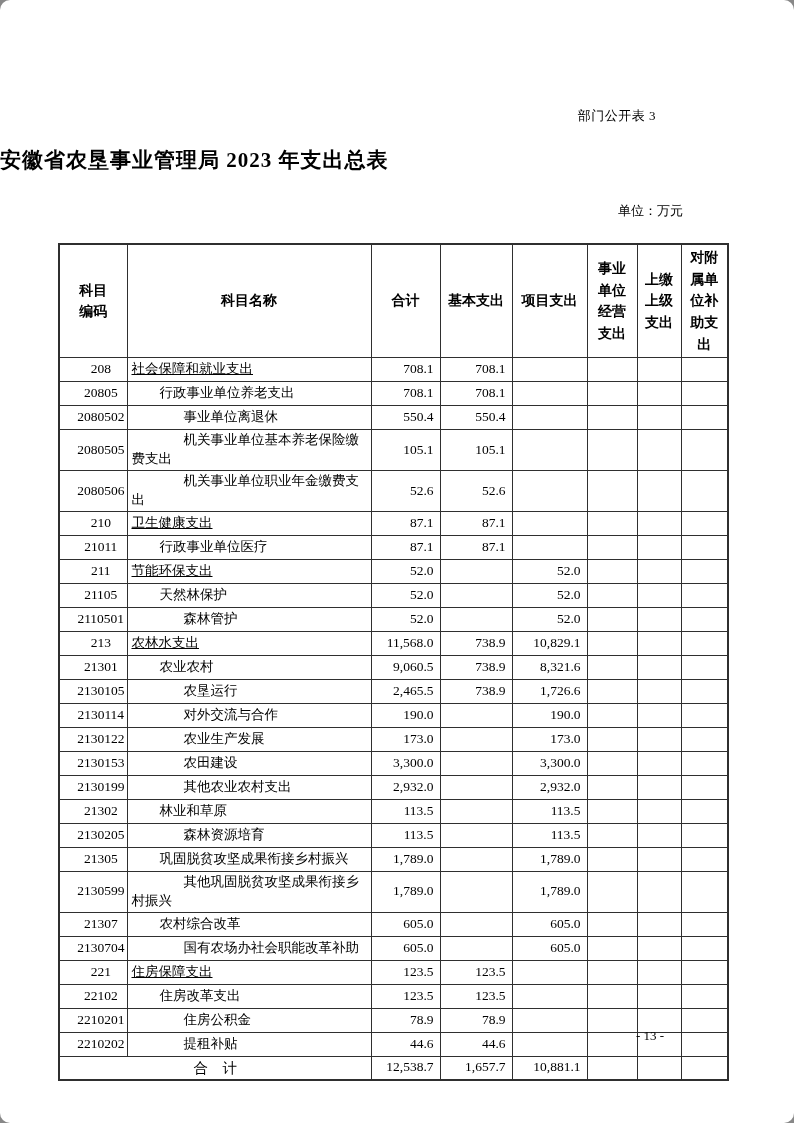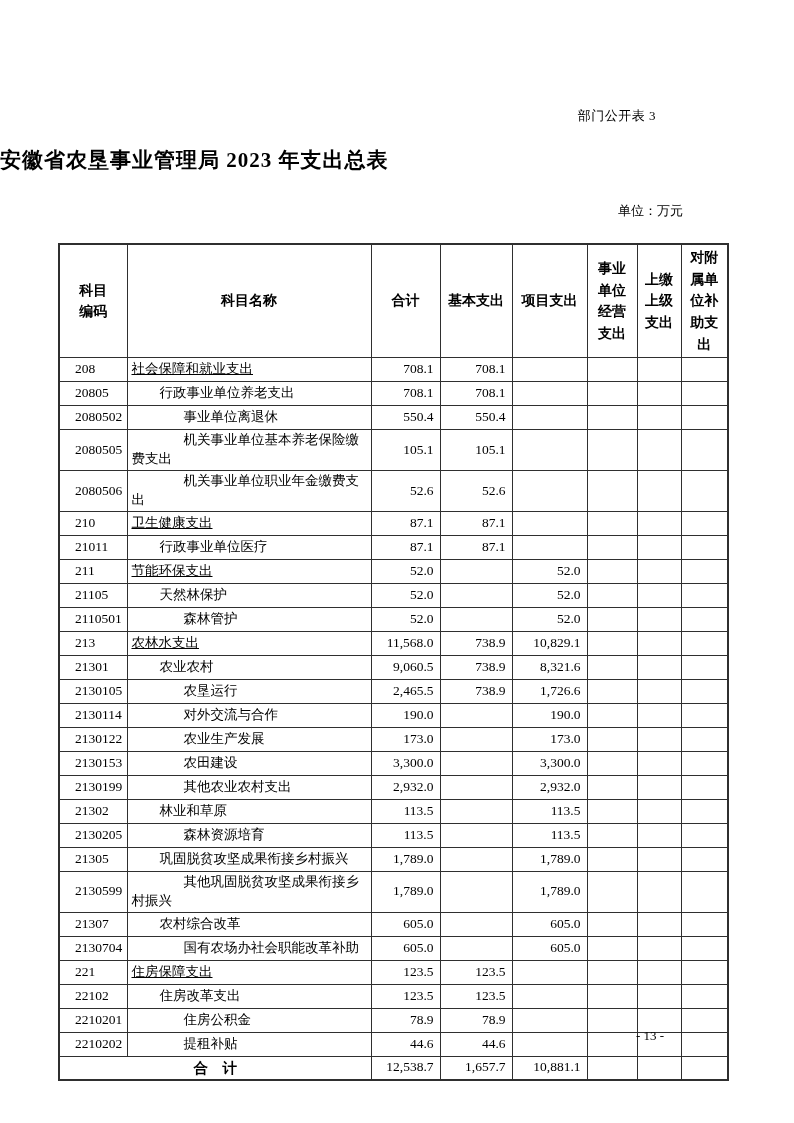--- a/index.html
+++ b/index.html
@@ -4,20 +4,21 @@
 <style>
   html,body{margin:0;padding:0;background:#888;}
   .page{
     position:relative;
     width:794px;height:1123px;
     background:#ffffff;
     margin:0 auto;
     font-family:"Liberation Serif","DejaVu Serif",serif;
     color:#000;
     overflow:hidden;
+    border-radius:10px;
   }
   .doc-label{
     position:absolute;top:107px;left:0;width:656px;
     text-align:right;font-size:13px;letter-spacing:0.5px;
   }
   .doc-title{
     position:absolute;top:146px;left:0;width:794px;
     font-size:21px;font-weight:bold;letter-spacing:1px;
   }
   .unit-label{
@@ -34,29 +35,29 @@
   thead tr{height:97px;}
   th{
     font-size:14px;font-weight:bold;text-align:center;vertical-align:middle;
     padding:2px 1px;line-height:1.55;
   }
   th .vwrap{display:inline-block;width:2em;line-height:1.55;}
   td{
     font-size:13.5px;height:21px;line-height:1.4;
     vertical-align:middle;padding:0;
   }
-  td.cell-code{text-align:left;padding-left:15px;}
+  td.cell-code{text-align:center;padding-left:15px;}
   td.cell-name{text-align:left;padding:1px 4px;}
   td.num{text-align:right;padding-right:6px;}
   .ind-1{text-indent:0;text-decoration:underline;}
   .ind-2{text-indent:28px;}
   .ind-3{text-indent:52px;}
   tr.total-row td{height:22px;}
   td.total-label{
-    text-align:center;font-weight:bold;font-size:14.5px;
+    text-align:center;font-weight:normal;font-size:14.5px;
   }
   .page-number{
     position:absolute;top:1028px;left:636px;
     font-size:13px;
     text-align:right;
   }
 </style>
 </head>
 <body>
 

